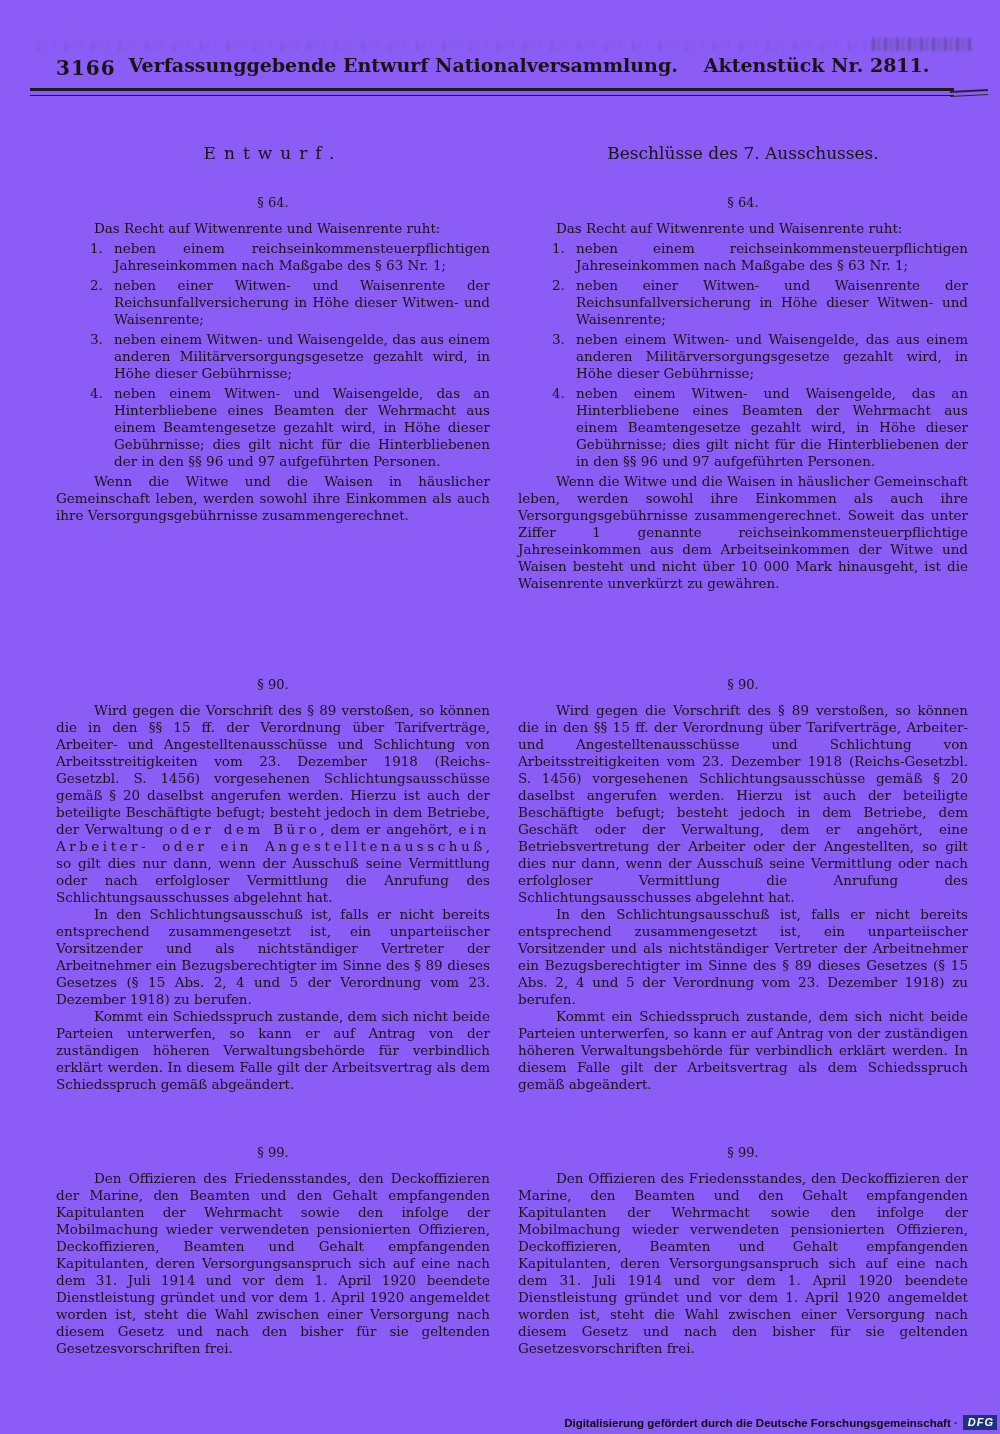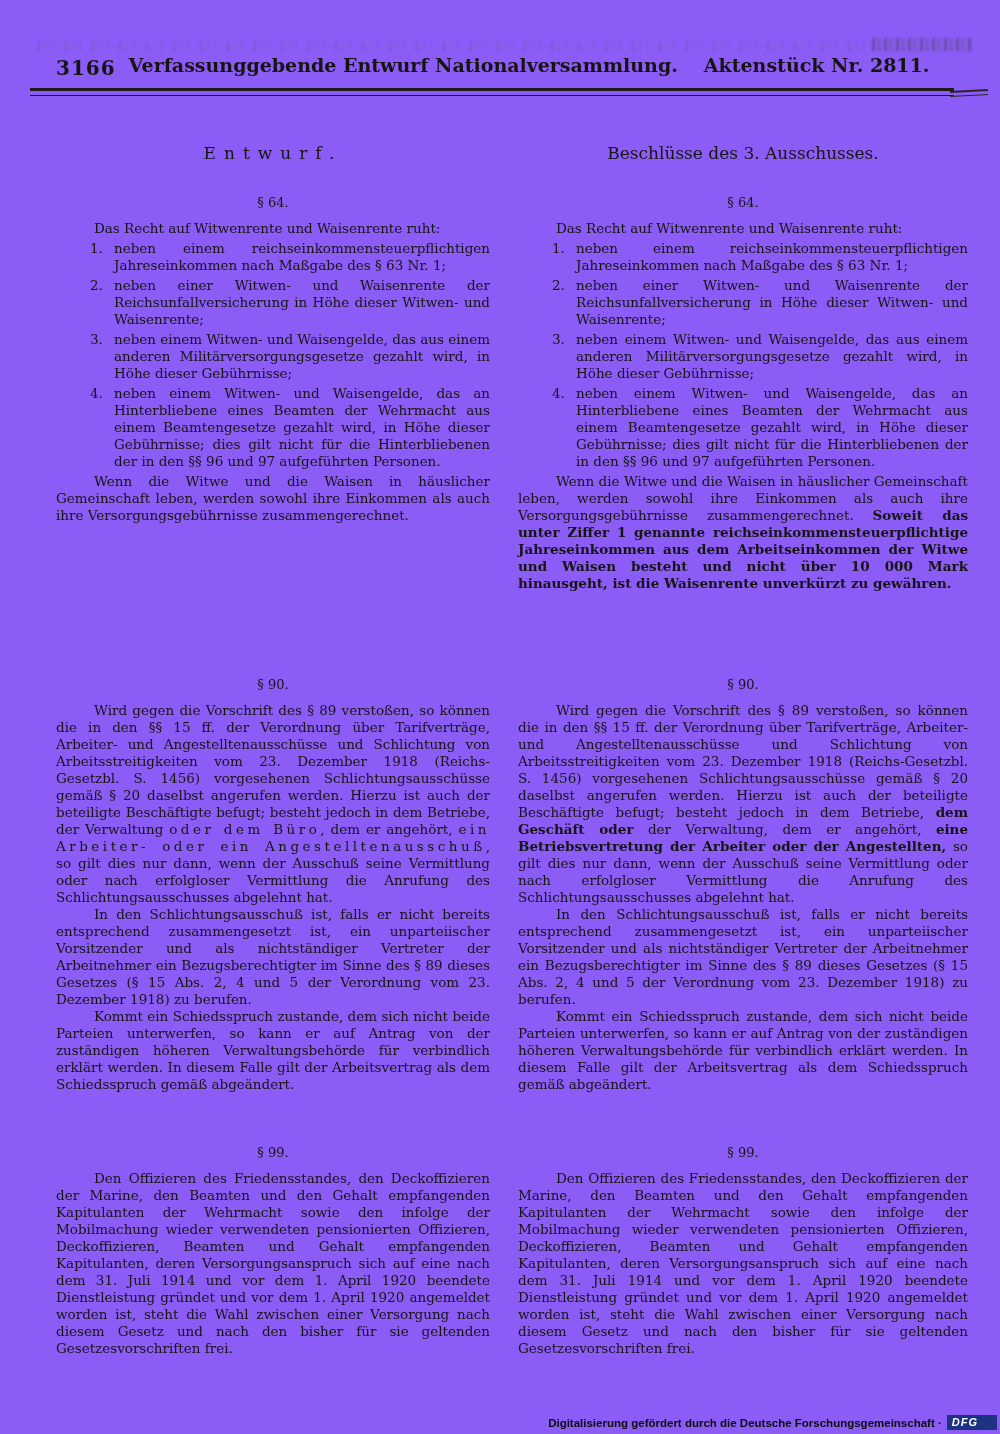--- a/index.html
+++ b/index.html
@@ -27,25 +27,25 @@
   .grid { position:absolute; top:106px; left:56px; display:grid;
           grid-template-columns:434px 450px; column-gap:28px;
           grid-template-rows:56px minmax(482px,auto) minmax(468px,auto) auto;margin-top:32px; }
   .col-heading { text-align:center; font-size:17px; padding-top:5px; }
   .col-heading.sp { letter-spacing:8px; }
   .sec { font-size:13.5px; line-height:17px; text-align:justify; }
   .sec-title { text-align:center; font-size:13px; margin:0 0 9px 0; text-align-last:center; }
   .body-p { margin:0; text-indent:38px; }
   .li { position:relative; padding-left:58px; margin:3px 0; }
   .li .num { position:absolute; left:34px; top:0; }
-  .b { font-weight:700; }
+  .b { font-weight:400; }
   .sp-run { letter-spacing:3.5px; }
   .footer { position:absolute; right:3px; bottom:4px; display:flex; align-items:center; gap:5px;
             font-family:"Liberation Sans", sans-serif; font-size:11.5px; font-weight:700; color:#0c0c0c;justify-content:flex-end; }
-  .dfg { display:inline-block; background:#1e3282; color:#ffffff; padding:1px 19px 2px 5px;
+  .dfg { display:inline-block; background:#1e3282; color:#ffffff; padding:1px 3px 2px 5px;
          font-size:11px; font-style:italic; letter-spacing:1px; font-weight:700; }
 </style>
 </head>
 <body>
 
 <div class="page">
   <div class="noise n1"></div>
   <div class="noise n2"></div>
 
   <header class="header">
@@ -69,21 +69,21 @@
       <section class="sec" style="grid-area: 3 / 1;">
         <div class="sec-title">§ 90.</div>
         <p class="body-p"><span>Wird gegen die Vorschrift des § 89 verstoßen, so können die in den §§ 15 ff. der Verordnung über Tarifverträge, Arbeiter- und Angestelltenausschüsse und Schlichtung von Arbeitsstreitigkeiten vom 23. Dezember 1918 (Reichs-Gesetzbl. S. 1456) vorgesehenen Schlichtungsausschüsse gemäß § 20 daselbst angerufen werden. Hierzu ist auch der beteiligte Beschäftigte befugt; besteht jedoch in dem Betriebe, der Verwaltung </span><span class="sp-run">oder dem Büro</span><span>, dem er angehört, </span><span class="sp-run">ein Arbeiter- oder ein Angestelltenausschuß</span><span>, so gilt dies nur dann, wenn der Ausschuß seine Vermittlung oder nach erfolgloser Vermittlung die Anrufung des Schlichtungsausschusses abgelehnt hat.</span></p>
         <p class="body-p"><span>In den Schlichtungsausschuß ist, falls er nicht bereits entsprechend zusammengesetzt ist, ein unparteiischer Vorsitzender und als nichtständiger Vertreter der Arbeitnehmer ein Bezugsberechtigter im Sinne des § 89 dieses Gesetzes (§ 15 Abs. 2, 4 und 5 der Verordnung vom 23. Dezember 1918) zu berufen.</span></p>
         <p class="body-p"><span>Kommt ein Schiedsspruch zustande, dem sich nicht beide Parteien unterwerfen, so kann er auf Antrag von der zuständigen höheren Verwaltungsbehörde für verbindlich erklärt werden. In diesem Falle gilt der Arbeitsvertrag als dem Schiedsspruch gemäß abgeändert.</span></p>
       </section>
       <section class="sec" style="grid-area: 4 / 1;">
         <div class="sec-title">§ 99.</div>
         <p class="body-p"><span>Den Offizieren des Friedensstandes, den Deckoffizieren der Marine, den Beamten und den Gehalt empfangenden Kapitulanten der Wehrmacht sowie den infolge der Mobilmachung wieder verwendeten pensionierten Offizieren, Deckoffizieren, Beamten und Gehalt empfangenden Kapitulanten, deren Versorgungsanspruch sich auf eine nach dem 31. Juli 1914 und vor dem 1. April 1920 beendete Dienstleistung gründet und vor dem 1. April 1920 angemeldet worden ist, steht die Wahl zwischen einer Versorgung nach diesem Gesetz und nach den bisher für sie geltenden Gesetzesvorschriften frei.</span></p>
       </section>
-      <div class="col-heading" style="grid-area: 1 / 2;">Beschlüsse des 3. Ausschusses.</div>
+      <div class="col-heading" style="grid-area: 1 / 2;">Beschlüsse des 7. Ausschusses.</div>
       <section class="sec" style="grid-area: 2 / 2;">
         <div class="sec-title">§ 64.</div>
         <p class="body-p"><span>Das Recht auf Witwenrente und Waisenrente ruht:</span></p>
         <div class="li"><span class="num">1.</span><span class="li-body"><span>neben einem reichseinkommensteuerpflichtigen Jahreseinkommen nach Maßgabe des § 63 Nr. 1;</span></span></div>
         <div class="li"><span class="num">2.</span><span class="li-body"><span>neben einer Witwen- und Waisenrente der Reichsunfallversicherung in Höhe dieser Witwen- und Waisenrente;</span></span></div>
         <div class="li"><span class="num">3.</span><span class="li-body"><span>neben einem Witwen- und Waisengelde, das aus einem anderen Militärversorgungsgesetze gezahlt wird, in Höhe dieser Gebührnisse;</span></span></div>
         <div class="li"><span class="num">4.</span><span class="li-body"><span>neben einem Witwen- und Waisengelde, das an Hinterbliebene eines Beamten der Wehrmacht aus einem Beamtengesetze gezahlt wird, in Höhe dieser Gebührnisse; dies gilt nicht für die Hinterbliebenen der in den §§ 96 und 97 aufgeführten Personen.</span></span></div>
         <p class="body-p"><span>Wenn die Witwe und die Waisen in häuslicher Gemeinschaft leben, werden sowohl ihre Einkommen als auch ihre Versorgungsgebührnisse zusammengerechnet. </span><span class="b">Soweit das unter Ziffer 1 genannte reichseinkommensteuerpflichtige Jahreseinkommen aus dem Arbeitseinkommen der Witwe und Waisen besteht und nicht über 10 000 Mark hinausgeht, ist die Waisenrente unverkürzt zu gewähren.</span></p>
       </section>
       <section class="sec" style="grid-area: 3 / 2;">

